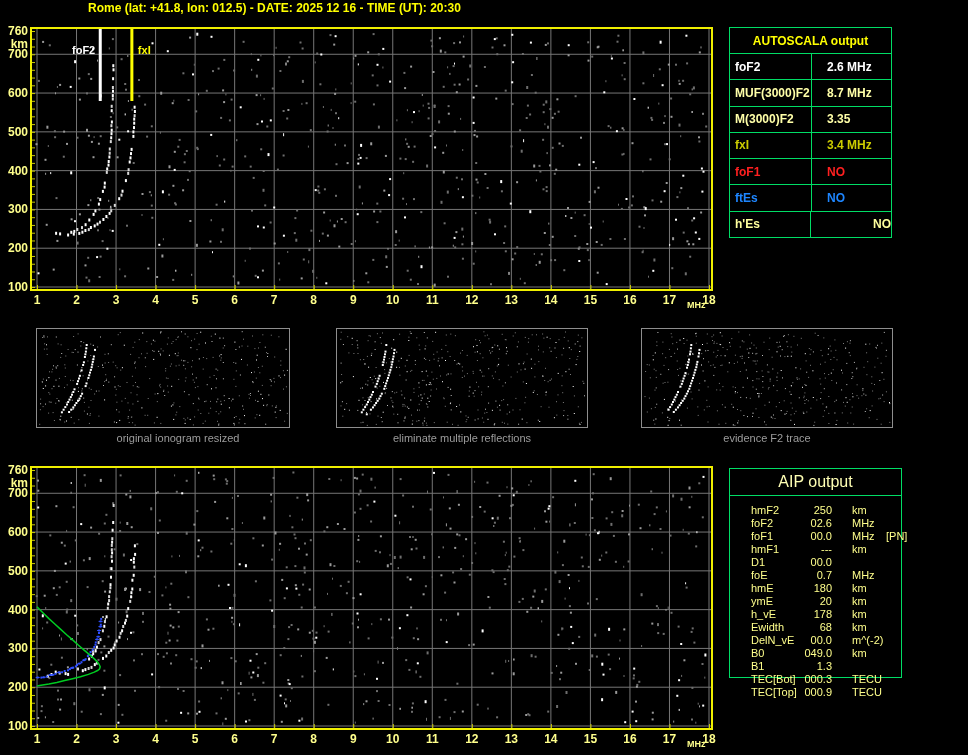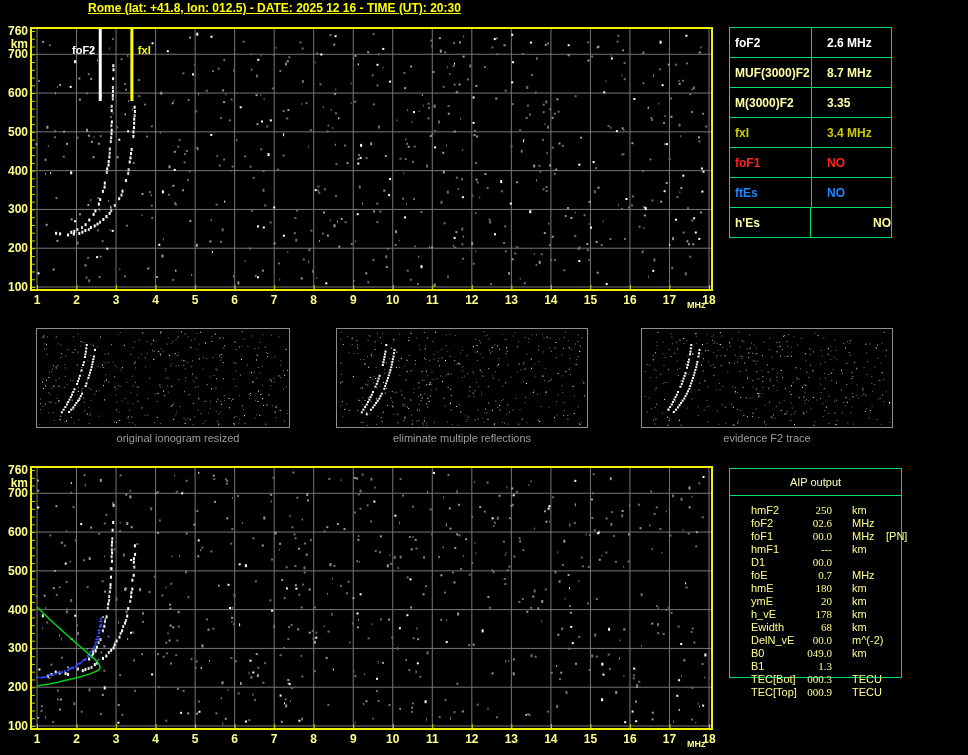--- a/index.html
+++ b/index.html
@@ -1,19 +1,19 @@
 <!DOCTYPE html>
 <html><head>
 <meta charset="utf-8">
 <style>
   html,body{margin:0;padding:0;background:#000;}
   body{width:968px;height:755px;position:relative;overflow:hidden;
        font-family:"Liberation Sans",sans-serif;}
   .title{position:absolute;left:88px;top:1px;color:#ffff00;font-weight:bold;
-         font-size:12px;white-space:nowrap;text-decoration:underline;}
+         font-size:12px;white-space:nowrap;}
   .plot-frame{position:absolute;left:30px;width:683px;height:264px;
               border:2px solid #efef00;box-sizing:border-box;background:#000;}
   #plot-top{top:27px;}
   #plot-bottom{top:466px;}
   .ylabel{position:absolute;width:28px;text-align:right;color:#ffff8c;
           font-weight:bold;font-size:12px;line-height:12px;}
   .xlabel{position:absolute;width:20px;text-align:center;color:#ffff8c;
           font-weight:bold;font-size:12px;line-height:12px;}
   .unit-small{position:absolute;color:#ffff8c;font-weight:bold;font-size:9px;}
   
@@ -33,26 +33,26 @@
   
   .panel{position:absolute;top:328px;height:100px;border:1px solid #8e8e8e;
          box-sizing:border-box;background:#000;}
   .caption{position:absolute;top:432px;color:#9c9c9c;font-size:11px;
            text-align:center;}
   
   .aip-box{position:absolute;left:729px;top:468px;width:173px;height:210px;
            border:1px solid #00dd66;box-sizing:border-box;}
   .aip-header{height:26px;border-bottom:1px solid #00dd66;display:flex;
               align-items:center;justify-content:center;color:#ffffb4;
-              font-size:11px;}
+              font-size:16px;}
   .aip-rows{position:absolute;left:731px;top:504px;width:190px;}
   .aip-row{position:relative;height:13px;color:#ffff8c;font-size:11px;
            line-height:13px;white-space:nowrap;margin-left:20px;}
   .aip-c1{position:absolute;left:0;}
-  .aip-c2{position:absolute;left:30px;width:51px;text-align:right;font-family:Liberation Serif, serif;}
+  .aip-c2{position:absolute;left:30px;width:51px;text-align:right;}
   .aip-c3{position:absolute;left:101px;}
   .aip-c4{position:absolute;left:135px;}
 </style>
 </head>
 <body>
 
 <div class="title">Rome (lat: +41.8, lon: 012.5) - DATE: 2025 12 16 - TIME (UT): 20:30</div>
 
 <div class="plot-frame" id="plot-top"><svg width="679" height="260">
       <line x1="5" y1="0" x2="5" y2="260" stroke="#767676" stroke-width="1"></line>
@@ -872,20 +872,21 @@
     <div class="xlabel" style="left: 501.353px; top: 294px;">13</div>
     <div class="xlabel" style="left: 540.882px; top: 294px;">14</div>
     <div class="xlabel" style="left: 580.412px; top: 294px;">15</div>
     <div class="xlabel" style="left: 619.941px; top: 294px;">16</div>
     <div class="xlabel" style="left: 659.471px; top: 294px;">17</div>
     <div class="xlabel" style="left: 699px; top: 294px;">18</div>
     <div class="unit-small" style="left: 687px; top: 300px;">MHz</div>
   </div>
 
 <div class="as-table">
+  <div class="as-header">AUTOSCALA output</div>
   <div id="as-rows" style="display:flex;flex-direction:column;flex:1;">
       <div class="as-row">
         <div class="as-label" style="color: rgb(255, 255, 255);">foF2</div>
         <div class="as-value" style="color: rgb(255, 255, 255);">2.6 MHz</div>
       </div>
       <div class="as-row">
         <div class="as-label" style="color: rgb(255, 255, 168);">MUF(3000)F2</div>
         <div class="as-value" style="color: rgb(255, 255, 168);">8.7 MHz</div>
       </div>
       <div class="as-row">

